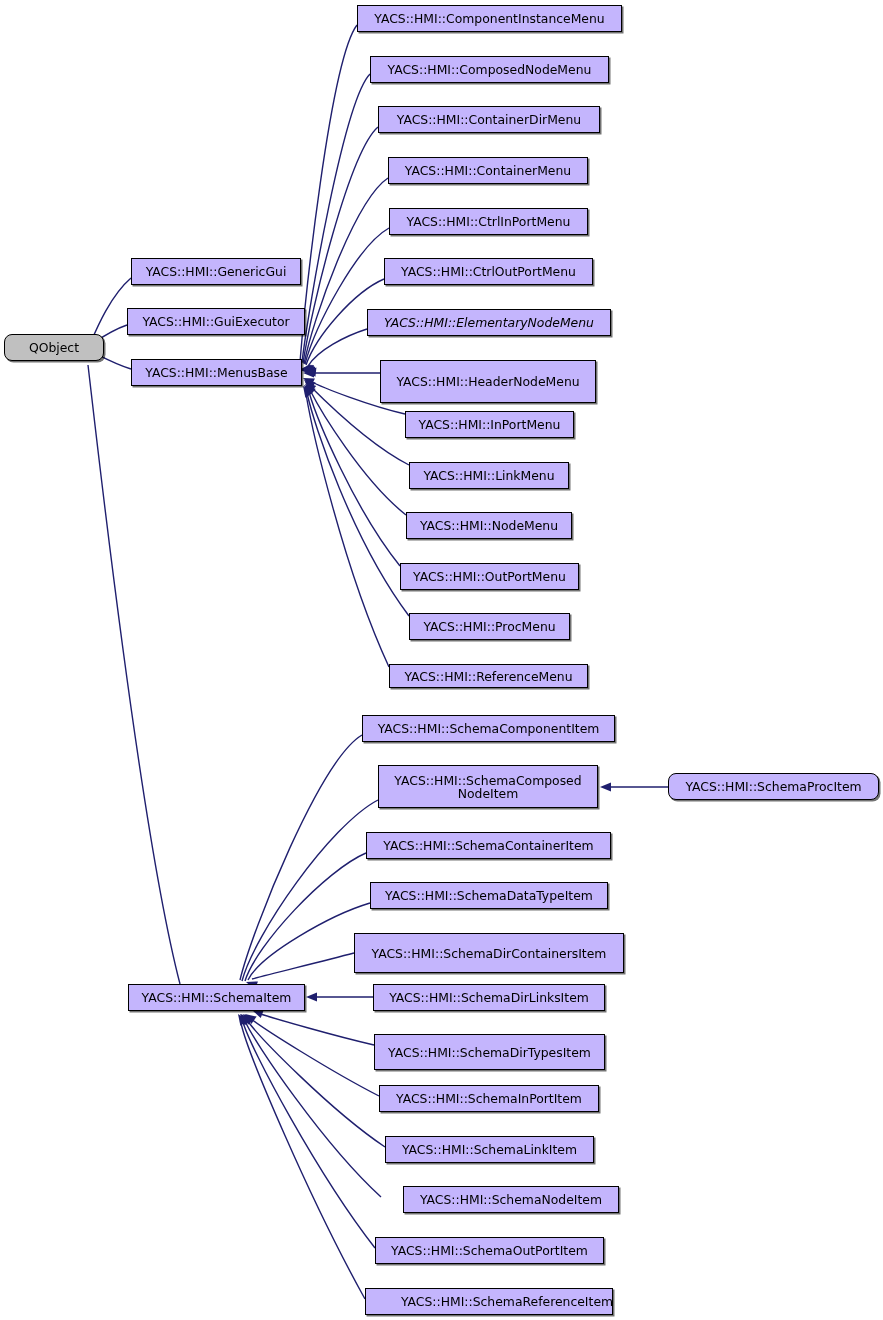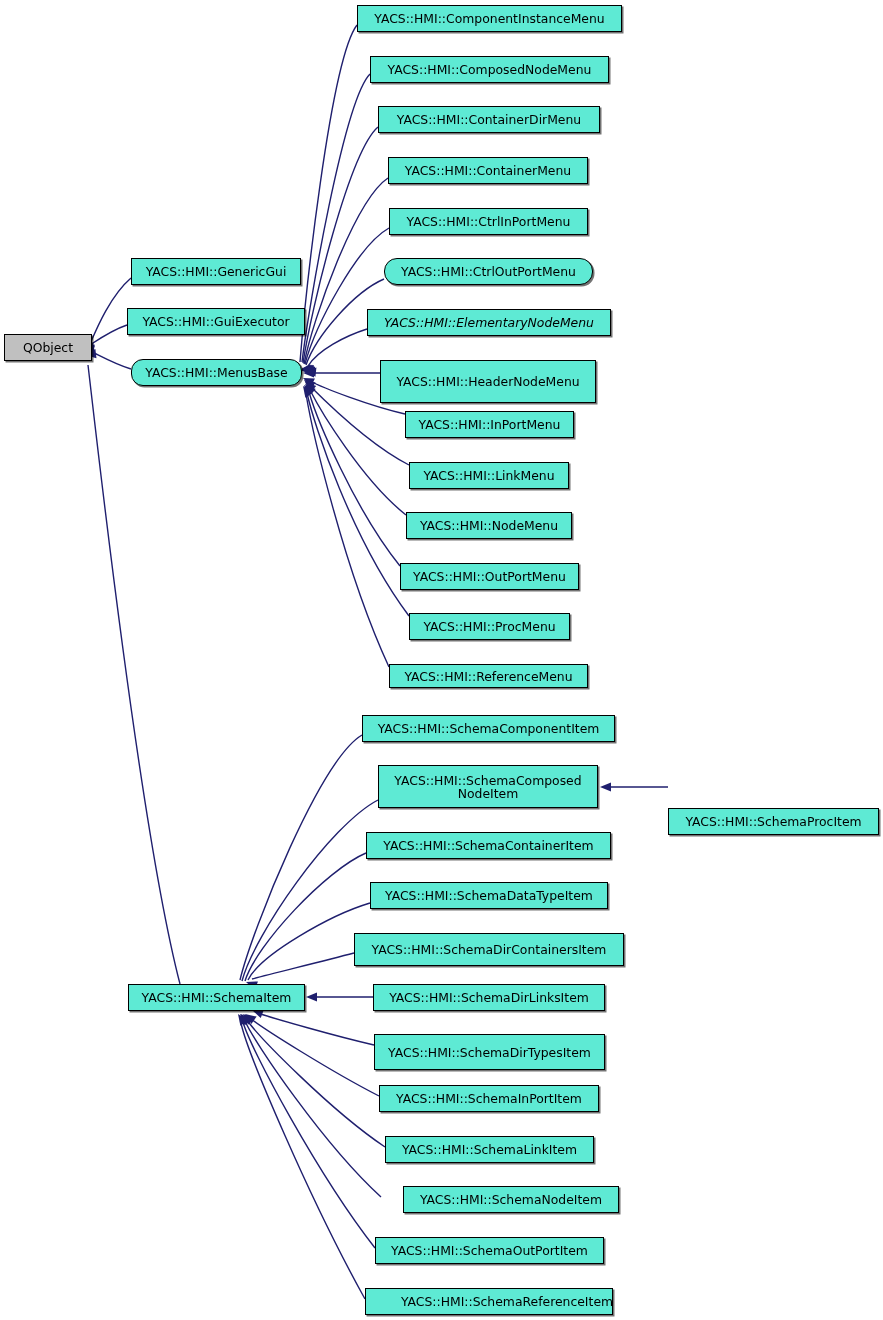--- a/index.html
+++ b/index.html
@@ -28,21 +28,21 @@
     position: absolute;
     left: 0;
     top: 0;
     width: 883px;
     height: 1320px;
   }
   .cls-node {
     position: absolute;
     box-sizing: border-box;
     border: 1px solid #000000;
-    background: #5eead4;
+    background: #c4b5fd;
     color: #000000;
     font-size: 12.4px;
     line-height: 13px;
     text-align: center;
     display: flex;
     align-items: center;
     justify-content: center;
     white-space: pre;
     box-shadow: 1.5px 1.5px 0 0 rgba(0,0,0,0.55);
     letter-spacing: 0px;
@@ -117,46 +117,46 @@
       <path d="M 381 1197 C 324 1145, 254 1042, 245 1021" fill="none" stroke="#1f1f6e" stroke-width="1.4"></path>
       <polygon points="0,0 -11,-4.6 -11,4.6" fill="#1f1f6e" transform="translate(241,1014) rotate(228)"></polygon>
       <path d="M 375 1248 C 318 1175, 250 1048, 243 1022" fill="none" stroke="#1f1f6e" stroke-width="1.4"></path>
       <polygon points="0,0 -11,-4.6 -11,4.6" fill="#1f1f6e" transform="translate(240,1014) rotate(232)"></polygon>
       <path d="M 365 1299 C 310 1200, 247 1052, 241 1023" fill="none" stroke="#1f1f6e" stroke-width="1.4"></path>
       <polygon points="0,0 -11,-4.6 -11,4.6" fill="#1f1f6e" transform="translate(238,1014) rotate(236)"></polygon>
       <path d="M 668 787 L 608 787" fill="none" stroke="#1f1f6e" stroke-width="1.4"></path>
       <polygon points="0,0 -11,-4.6 -11,4.6" fill="#1f1f6e" transform="translate(600,787) rotate(180)"></polygon>
     </svg>
   <div id="node-layer">
-      <div class="cls-node root" style="left: 4px; top: 334px; width: 88px; height: 27px;"><span class="label">QObject</span></div>
+      <div class="cls-node root" style="left: 4px; top: 334px; width: 100px; height: 27px; border-radius: 8px;"><span class="label">QObject</span></div>
       <div class="cls-node" style="left: 131px; top: 258px; width: 170px; height: 27px;"><span class="label">YACS::HMI::GenericGui</span></div>
       <div class="cls-node" style="left: 127px; top: 308px; width: 178px; height: 27px;"><span class="label">YACS::HMI::GuiExecutor</span></div>
-      <div class="cls-node" style="left: 131px; top: 359px; width: 171px; height: 27px; border-radius: 12px;"><span class="label">YACS::HMI::MenusBase</span></div>
+      <div class="cls-node" style="left: 131px; top: 359px; width: 171px; height: 27px;"><span class="label">YACS::HMI::MenusBase</span></div>
       <div class="cls-node" style="left: 357px; top: 5px; width: 265px; height: 27px;"><span class="label">YACS::HMI::ComponentInstanceMenu</span></div>
       <div class="cls-node" style="left: 370px; top: 56px; width: 239px; height: 27px;"><span class="label">YACS::HMI::ComposedNodeMenu</span></div>
       <div class="cls-node" style="left: 378px; top: 106px; width: 222px; height: 27px;"><span class="label">YACS::HMI::ContainerDirMenu</span></div>
       <div class="cls-node" style="left: 388px; top: 157px; width: 200px; height: 27px;"><span class="label">YACS::HMI::ContainerMenu</span></div>
       <div class="cls-node" style="left: 389px; top: 208px; width: 199px; height: 27px; align-items: center;"><span class="label">YACS::HMI::CtrlInPortMenu</span></div>
-      <div class="cls-node" style="left: 384px; top: 258px; width: 209px; height: 27px; border-radius: 13px;"><span class="label">YACS::HMI::CtrlOutPortMenu</span></div>
+      <div class="cls-node" style="left: 384px; top: 258px; width: 209px; height: 27px;"><span class="label">YACS::HMI::CtrlOutPortMenu</span></div>
       <div class="cls-node" style="left: 367px; top: 309px; width: 244px; height: 27px; font-style: italic;"><span class="label">YACS::HMI::ElementaryNodeMenu</span></div>
       <div class="cls-node" style="left: 380px; top: 360px; width: 216px; height: 43px;"><span class="label">YACS::HMI::HeaderNodeMenu</span></div>
       <div class="cls-node" style="left: 405px; top: 411px; width: 169px; height: 27px;"><span class="label">YACS::HMI::InPortMenu</span></div>
       <div class="cls-node" style="left: 409px; top: 462px; width: 160px; height: 27px;"><span class="label">YACS::HMI::LinkMenu</span></div>
       <div class="cls-node" style="left: 406px; top: 512px; width: 166px; height: 27px;"><span class="label">YACS::HMI::NodeMenu</span></div>
       <div class="cls-node" style="left: 400px; top: 563px; width: 179px; height: 27px;"><span class="label">YACS::HMI::OutPortMenu</span></div>
       <div class="cls-node" style="left: 409px; top: 613px; width: 161px; height: 27px;"><span class="label">YACS::HMI::ProcMenu</span></div>
       <div class="cls-node" style="left: 389px; top: 664px; width: 199px; height: 24px;"><span class="label">YACS::HMI::ReferenceMenu</span></div>
       <div class="cls-node" style="left: 128px; top: 984px; width: 177px; height: 27px;"><span class="label">YACS::HMI::SchemaItem</span></div>
       <div class="cls-node" style="left: 362px; top: 715px; width: 253px; height: 27px;"><span class="label">YACS::HMI::SchemaComponentItem</span></div>
       <div class="cls-node" style="left: 378px; top: 765px; width: 220px; height: 43px;"><span class="label">YACS::HMI::SchemaComposed
 NodeItem</span></div>
-      <div class="cls-node" style="left: 668px; top: 808px; width: 211px; height: 27px;"><span class="label">YACS::HMI::SchemaProcItem</span></div>
+      <div class="cls-node" style="left: 668px; top: 773px; width: 211px; height: 27px; border-radius: 8px;"><span class="label">YACS::HMI::SchemaProcItem</span></div>
       <div class="cls-node" style="left: 366px; top: 832px; width: 245px; height: 27px;"><span class="label">YACS::HMI::SchemaContainerItem</span></div>
       <div class="cls-node" style="left: 370px; top: 882px; width: 238px; height: 27px;"><span class="label">YACS::HMI::SchemaDataTypeItem</span></div>
-      <div class="cls-node" style="left: 354px; top: 933px; width: 270px; height: 33px;"><span class="label">YACS::HMI::SchemaDirContainersItem</span></div>
+      <div class="cls-node" style="left: 354px; top: 933px; width: 270px; height: 40px;"><span class="label">YACS::HMI::SchemaDirContainersItem</span></div>
       <div class="cls-node" style="left: 373px; top: 984px; width: 232px; height: 27px;"><span class="label">YACS::HMI::SchemaDirLinksItem</span></div>
       <div class="cls-node" style="left: 374px; top: 1034px; width: 231px; height: 36px;"><span class="label">YACS::HMI::SchemaDirTypesItem</span></div>
       <div class="cls-node" style="left: 379px; top: 1085px; width: 220px; height: 27px;"><span class="label">YACS::HMI::SchemaInPortItem</span></div>
       <div class="cls-node" style="left: 385px; top: 1136px; width: 209px; height: 27px;"><span class="label">YACS::HMI::SchemaLinkItem</span></div>
       <div class="cls-node" style="left: 381px; top: 1186px; width: 216px; height: 27px; margin-left: 22px;"><span class="label">YACS::HMI::SchemaNodeItem</span></div>
       <div class="cls-node" style="left: 375px; top: 1237px; width: 229px; height: 27px;"><span class="label">YACS::HMI::SchemaOutPortItem</span></div>
       <div class="cls-node" style="left: 365px; top: 1288px; width: 248px; height: 27px; padding-left: 36px;"><span class="label">YACS::HMI::SchemaReferenceItem</span></div>
     </div>
 </div>
 

